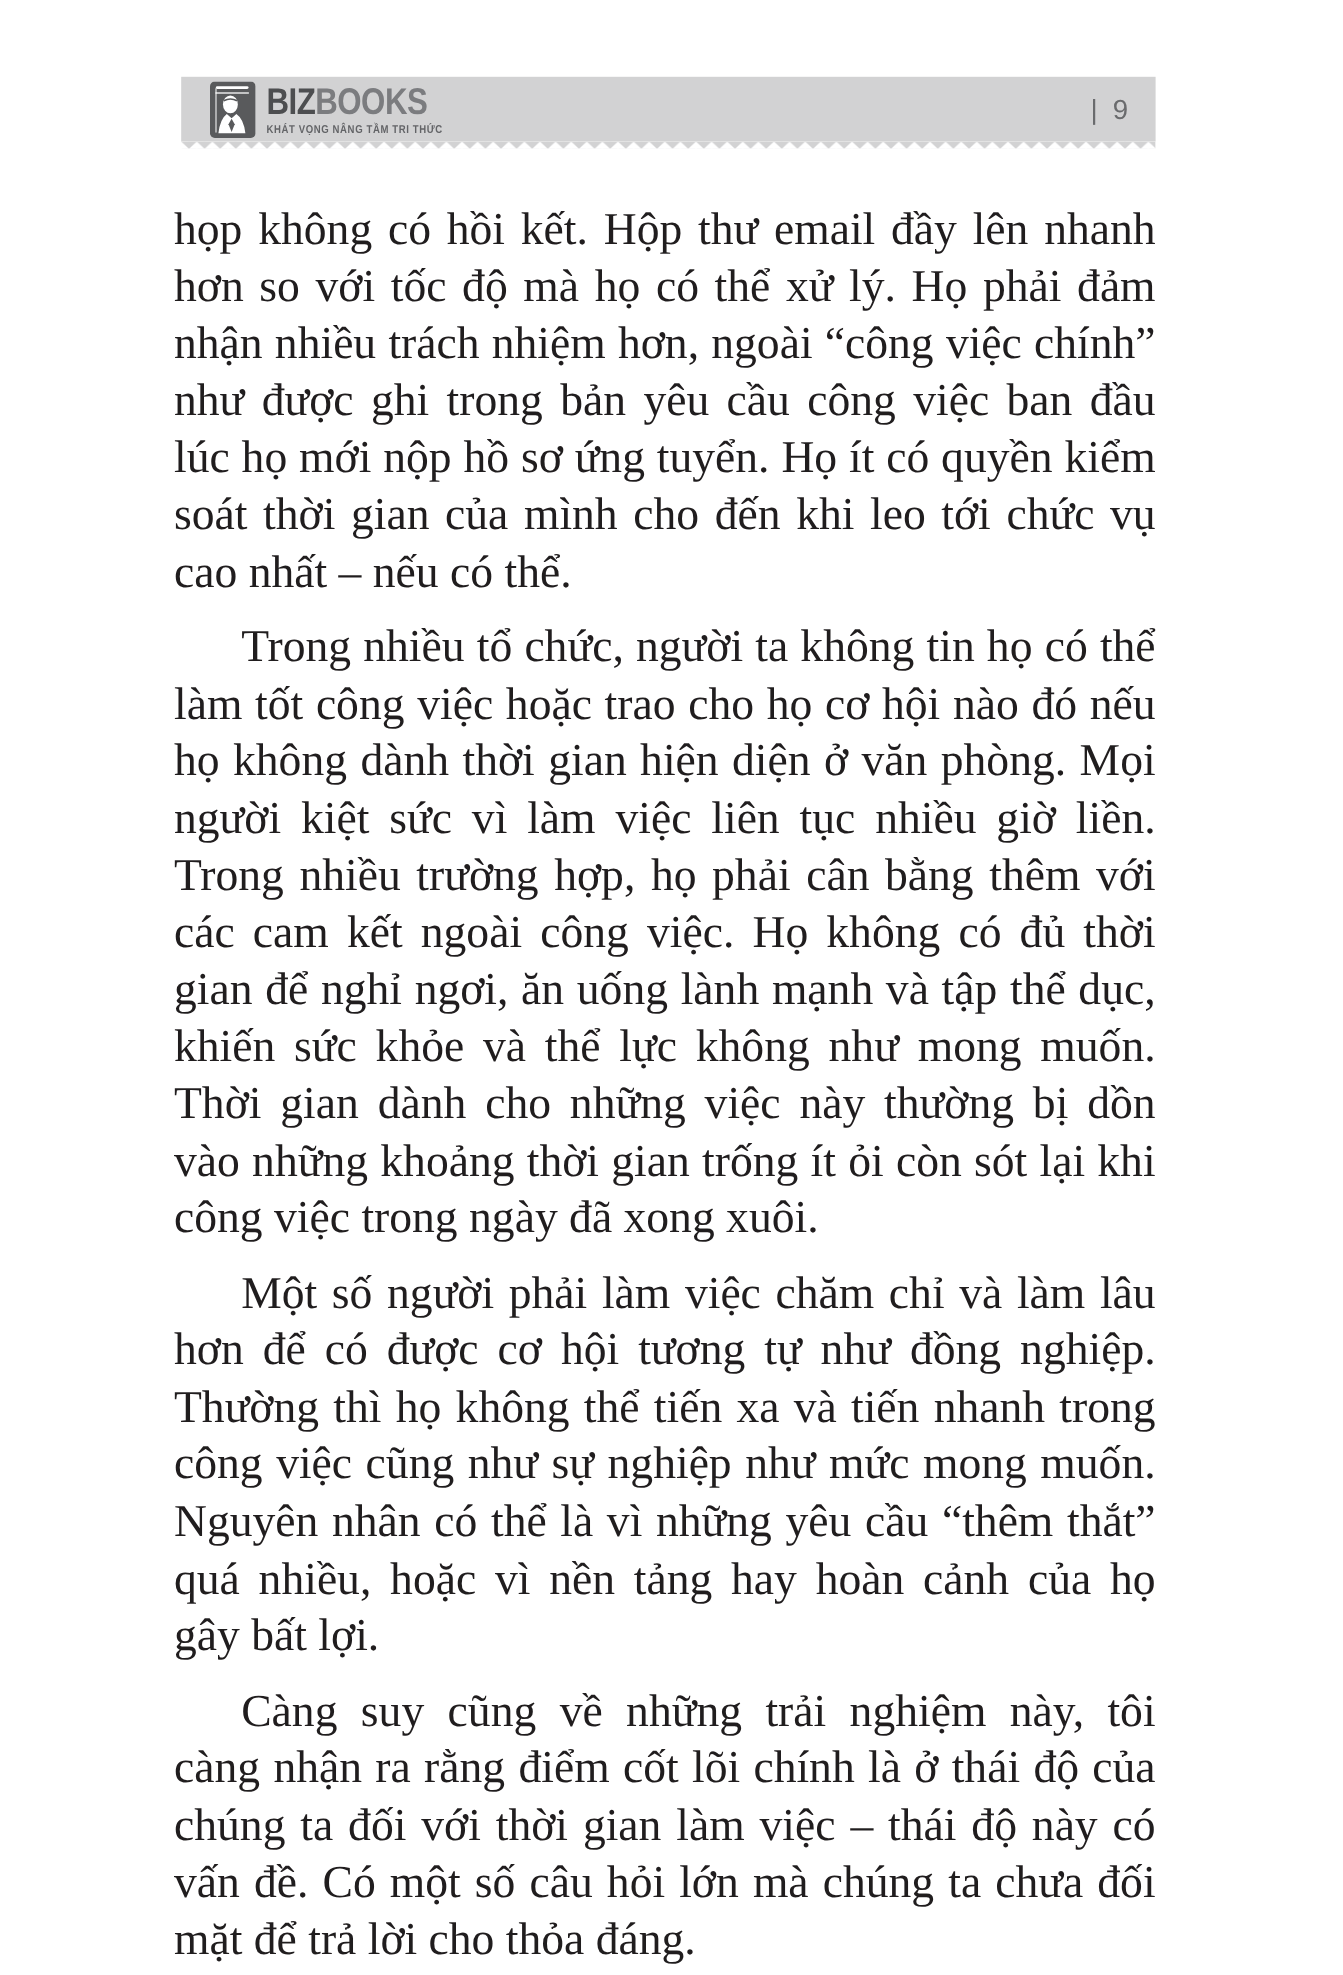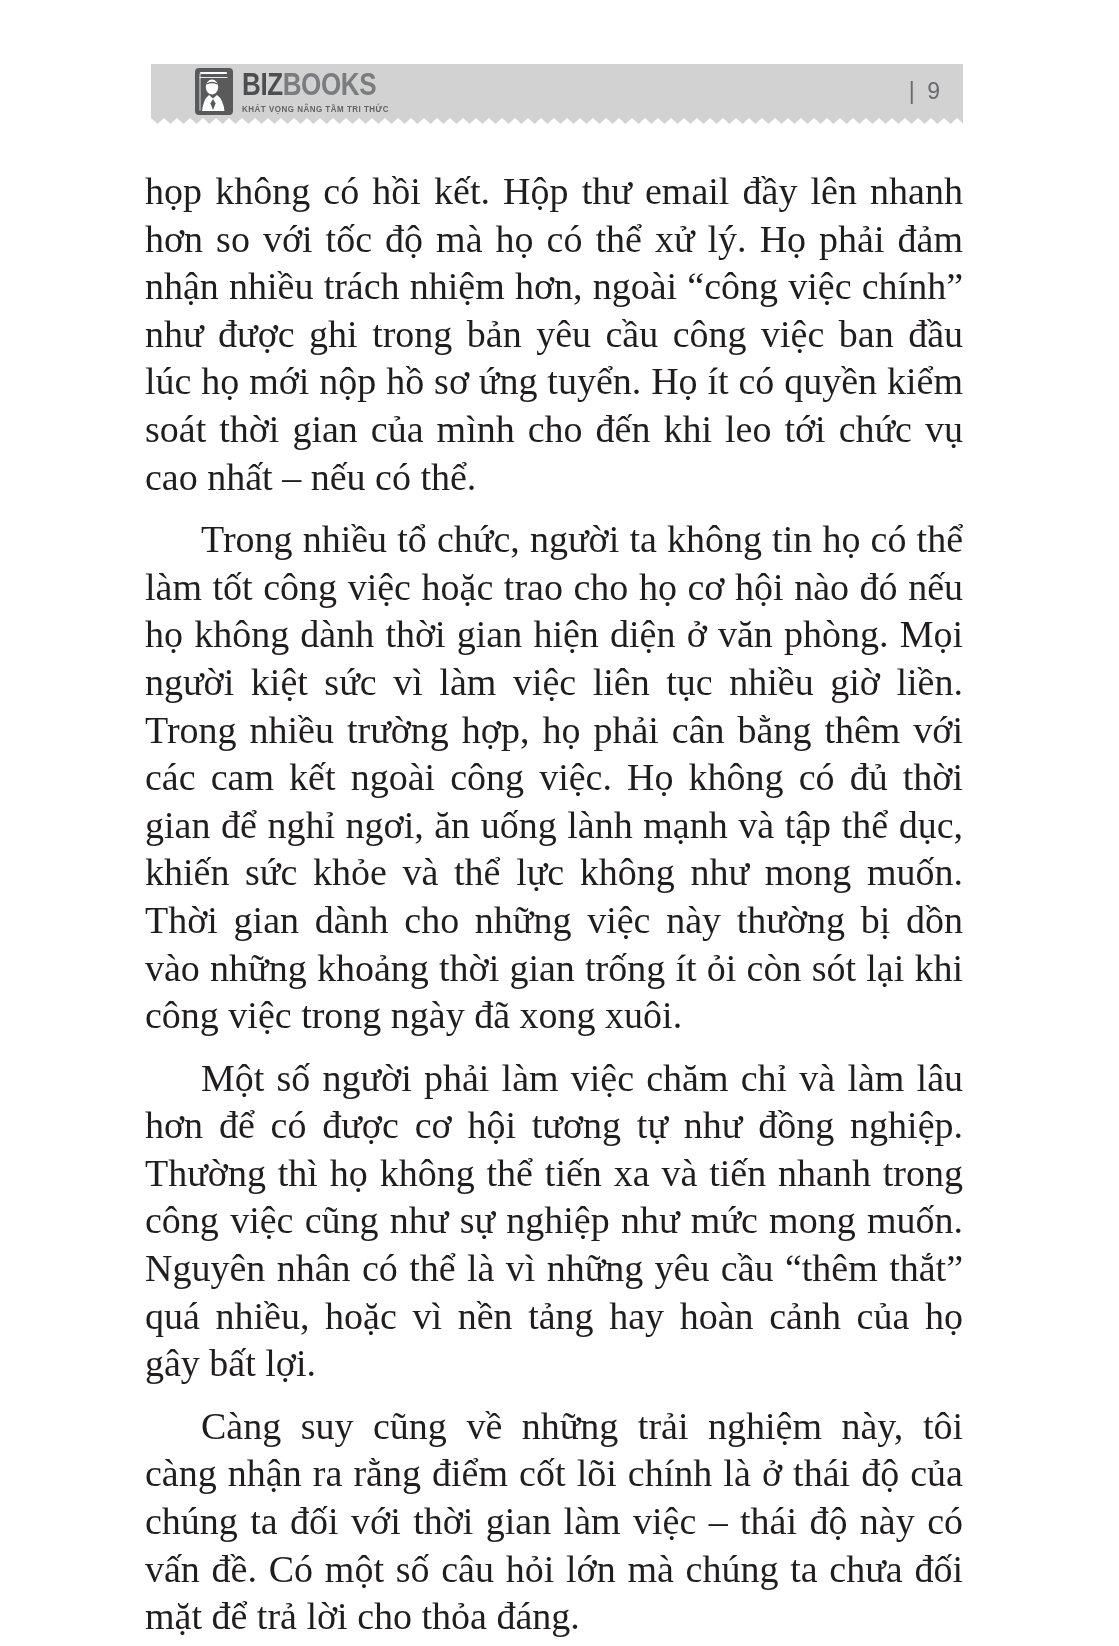--- a/index.html
+++ b/index.html
@@ -14,21 +14,21 @@
   .header-bar{
     position:absolute;left:151px;top:64px;width:812px;height:54px;
     background:#d2d2d3;
     box-sizing:border-box;
     display:flex;align-items:center;justify-content:space-between;
     padding:0 20px 0 24px;
   }
   .zigzag{
     position:absolute;left:0;top:100%;width:100%;height:6px;display:block;
   }
-  .logo{display:flex;align-items:center;gap:9px;margin-left:20px;}
+  .logo{display:flex;align-items:center;gap:9px;}
   .logo-mark svg{width:38px;height:47px;display:block;}
   .logo-text{display:flex;flex-direction:column;justify-content:center;
     transform:scaleX(.84);transform-origin:left center;
     font-family:"Liberation Sans","DejaVu Sans",sans-serif;}
   .logo-title{font-size:31px;font-weight:700;line-height:1;letter-spacing:-.5px;white-space:nowrap;}
   .logo-title .biz{color:#4d4e50;}
   .logo-title .books{color:#7b7c7f;}
   .logo-tagline{
     margin-top:3px;font-size:9.5px;font-weight:700;letter-spacing:.6px;
     color:#636467;white-space:nowrap;

